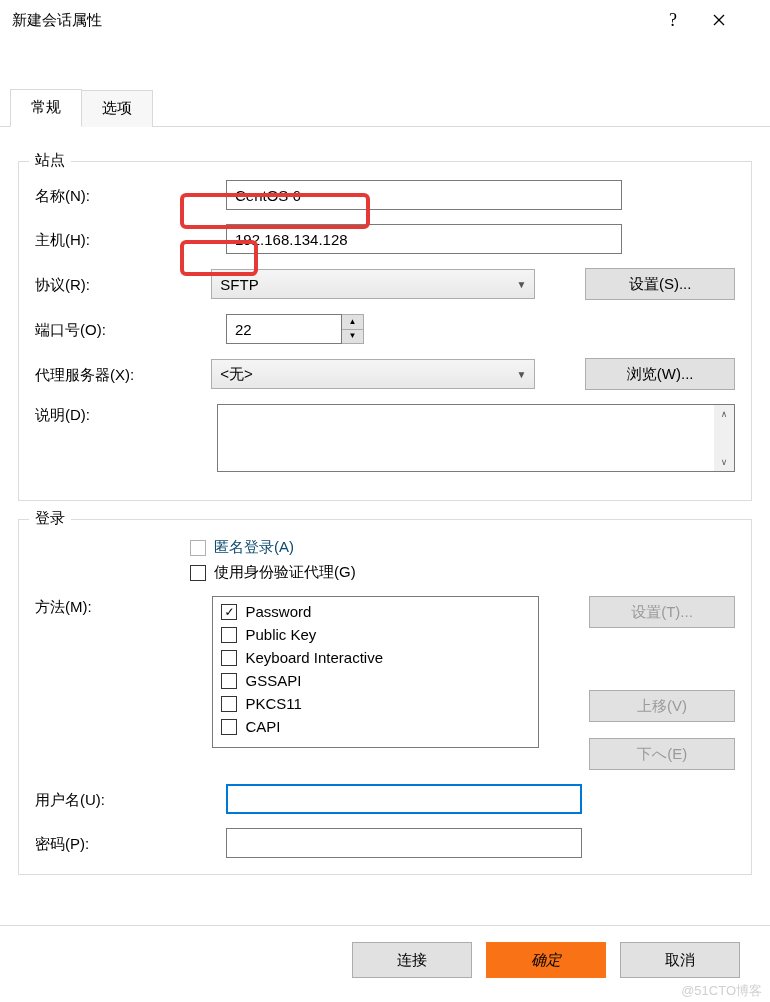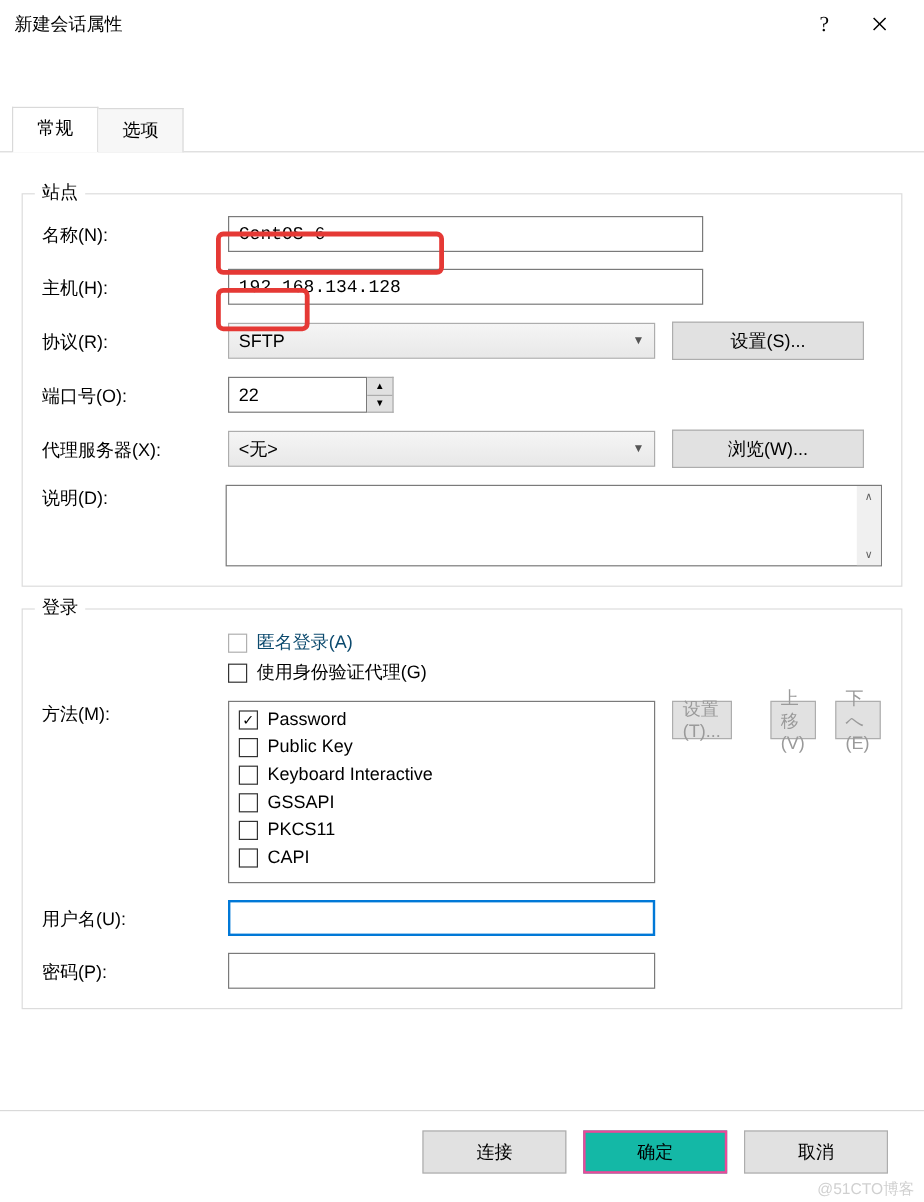--- a/index.html
+++ b/index.html
@@ -9,21 +9,21 @@
   background: #fff;
   color: #000;
   width: 770px;
   height: 1002px;
   position: relative;
 }
 .titlebar {
   height: 40px;
   display: flex;
   align-items: center;
-  padding: 0 14px 0 12px;
+  padding: 0 28px 0 12px;
 }
 .titlebar .title { flex: 1; font-size: 15px; }
 .tb-btn {
   width: 46px; height: 30px;
   display: flex; align-items: center; justify-content: center;
   font-size: 16px; cursor: default;
 }
 .helpq { font-family: "Segoe UI"; font-size: 18px; }
 .xmark svg { width: 12px; height: 12px; }
 
@@ -60,33 +60,34 @@
   top: -11px; left: 10px;
   background: #fff;
   padding: 0 6px;
   font-size: 15px;
 }
 
 .row {
   display: flex;
   align-items: center;
   margin-bottom: 14px;
+  gap: 36px;
 }
 .row.top { align-items: flex-start; }
 .lbl { width: 155px; padding-top: 2px; }
 
 .txt {
   height: 30px;
   border: 1px solid #7a7a7a;
   padding: 2px 8px;
   font-size: 15px;
   font-family: inherit;
   background: #fff;
 }
-.txt.w-name { width: 396px; font-family: Liberation Mono, monospace; }
+.txt.w-name { width: 396px; }
 .txt.w-short { width: 116px; }
 .txt.w-user { width: 356px; border: 2px solid #0078d7; outline: none; }
 .txt.w-pass { width: 356px; }
 
 .spin {
   display: flex; align-items: stretch;
 }
 .spin-btns {
   display: flex; flex-direction: column;
   border: 1px solid #acacac; border-left: none;
@@ -109,21 +110,21 @@
 .combo .cval { flex: 1; }
 .combo .carrow { font-size: 10px; color: #555; }
 .combo.w-proto { width: 356px; }
 .combo.w-proxy { width: 356px; }
 
 .btn {
   height: 32px;
   border: 1px solid #adadad;
   background: #e1e1e1;
   display: flex; align-items: center; justify-content: center;
-  padding: 0 8px;
+  padding: 0 24px;
   font-size: 15px;
 }
 .btn.side { width: 160px; margin-left: 14px; }
 .btn.disabled { color: #9a9a9a; }
 
 .textarea {
   width: 552px; height: 68px;
   border: 1px solid #7a7a7a;
   position: relative;
   background: #fff;
@@ -142,38 +143,38 @@
   font-size:12px; line-height:1;
 }
 .cbrow.disabled { color:#0c4a6e; }
 .cbrow.disabled .box { border-color:#b0b0b0; }
 
 .listbox {
   width: 356px;
   border: 1px solid #7a7a7a;
   padding: 6px 8px;
 }
-.methods-right { width: 160px; margin-left: 14px; display:flex; flex-direction:row; gap:16px; }
+.methods-right { width: 160px; margin-left: 14px; display:flex; flex-direction:column; gap:16px; }
 
 .highlight-red {
   position: absolute;
   border: 4px solid #e53935;
   border-radius: 6px;
   pointer-events: none;
 }
 
 .footer {
   position: absolute;
   left: 0; right: 0; bottom: 24px;
   border-top: 1px solid #d9d9d9;
   padding: 16px 30px 0 0;
   display: flex; justify-content: flex-end; gap: 14px; align-items: flex-end;
 }
 .footer .btn { width: 120px; height: 36px; }
-.footer .btn.primary { border: 2px solid #ec4899; background:#14b8a6; }
+.footer .btn.primary { border: 2px solid #f97316; background:#f97316;font-style:italic; }
 
 .watermark {
   position: absolute; right: 8px; bottom: 2px;
   color: #d0d0d0; font-size: 13px;
 }
 </style>
 </head>
 <body>
 
 <div class="titlebar">
@@ -229,21 +230,21 @@
 
     <div class="row">
       <div class="lbl"><span>代理服务器(X):</span></div>
       <div class="combo w-proxy">
         <span class="cval">&lt;无&gt;</span>
         <span class="carrow">▼</span>
       </div>
       <div class="btn side">浏览(W)...</div>
     </div>
 
-    <div class="row top" style="margin-bottom:0">
+    <div class="row top" style="margin-bottom:12px">
       <div class="lbl"><span>说明(D):</span></div>
       <div class="textarea">
         <div class="sbar">
           <span>∧</span>
           <span>∨</span>
         </div>
       </div>
     </div>
   </div>
 

